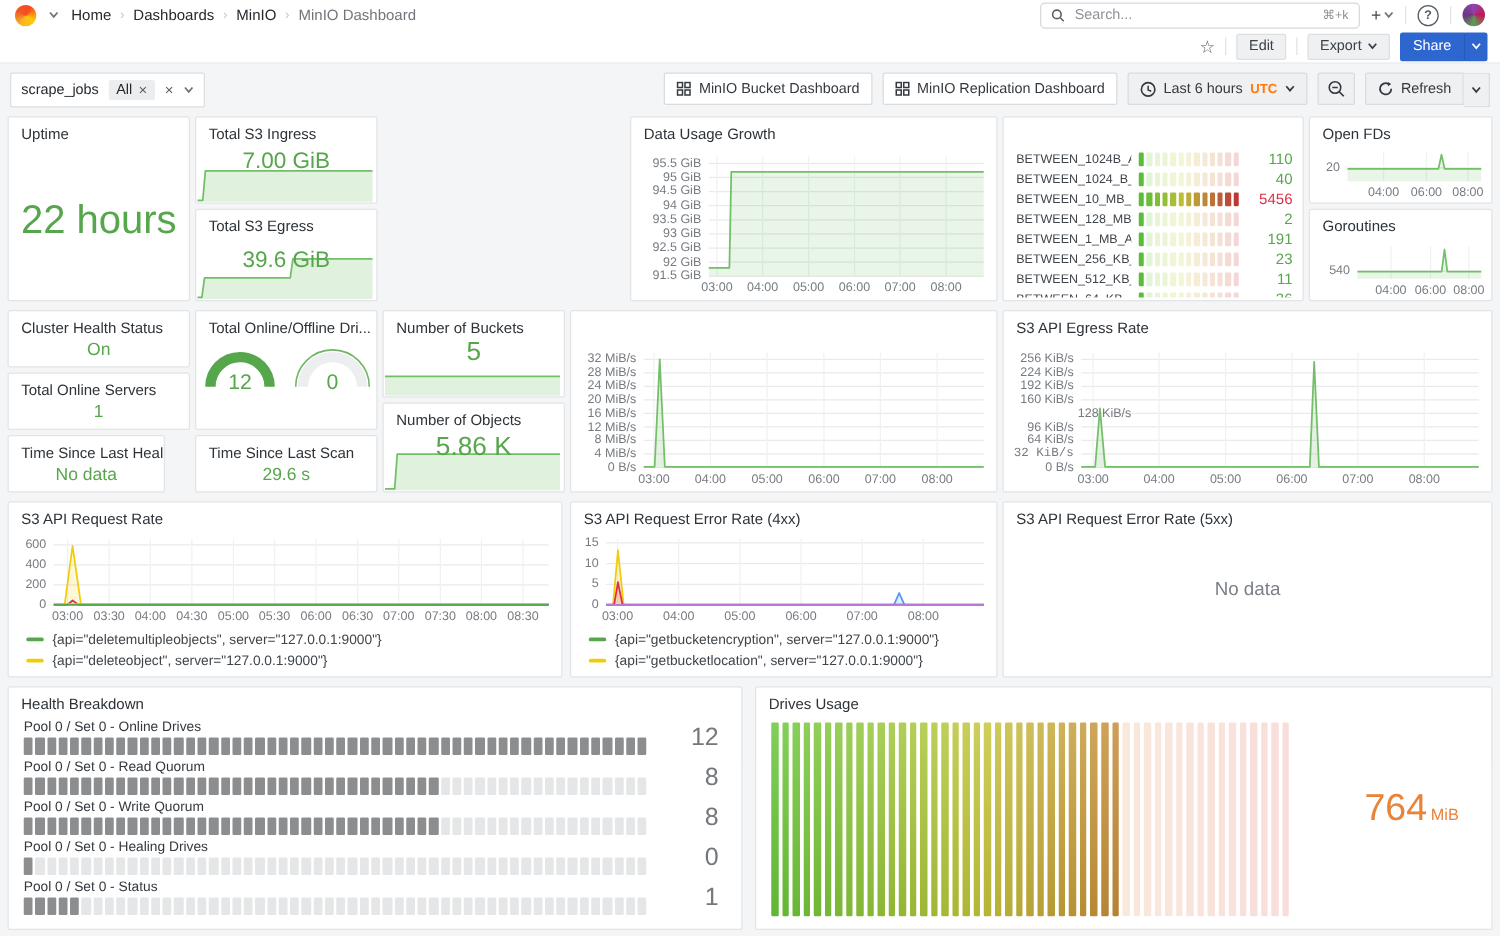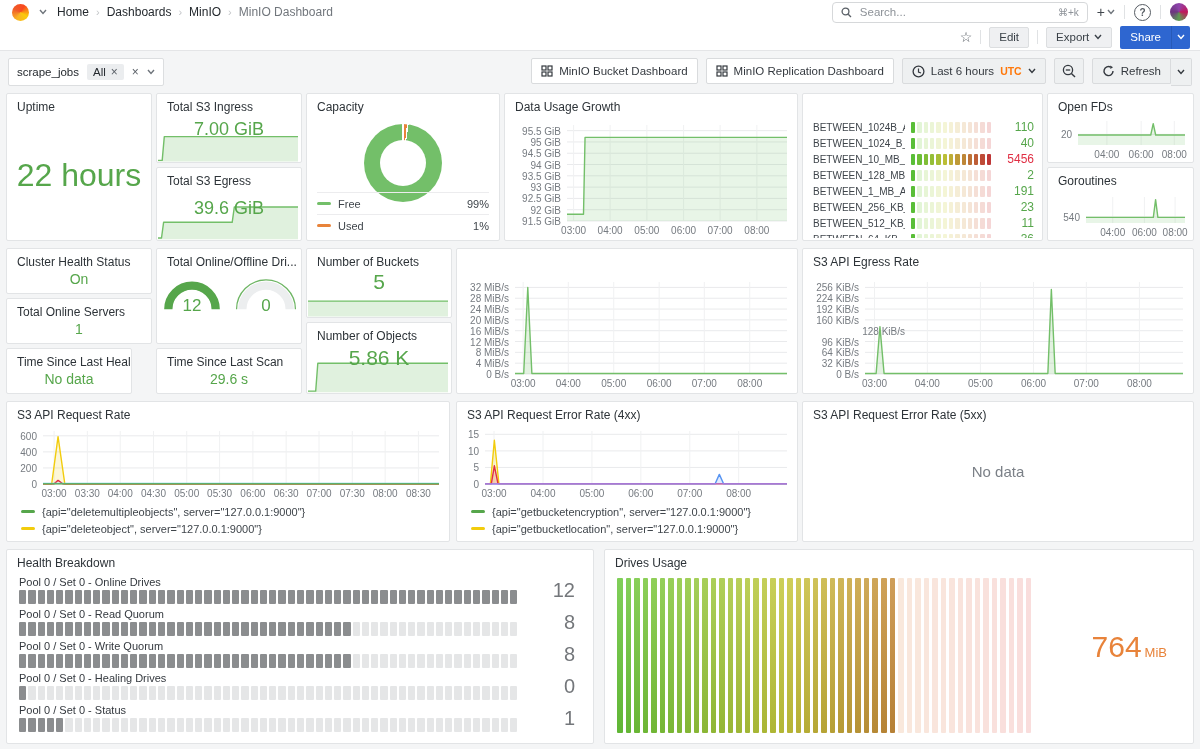--- a/index.html
+++ b/index.html
@@ -239,36 +239,20 @@
     <div class="spark" style="height: 60%; position: absolute;">
         <div class="ch-plot" style="inset: 3px 2px 0px 0px;">
           <svg viewBox="0 0 1000 1000" preserveAspectRatio="none" style="position: absolute; inset: 0px; width: 100%; height: 100%; overflow: visible;">
             <path d="M0 970 L25 970 L40 580.0000000000001 L530 580.0000000000001 L545 199.99999999999994 L1000 199.99999999999994 L 1000 1000 L 0 1000 Z" fill="rgba(115,191,105,0.22)" stroke="none"></path>
             <path d="M0 970 L25 970 L40 580.0000000000001 L530 580.0000000000001 L545 199.99999999999994 L1000 199.99999999999994 " fill="none" stroke="#73bf69" stroke-width="1.4" vector-effect="non-scaling-stroke" stroke-linejoin="round"></path>
           </svg>
         </div>
       </div>
   </div>
 
-  <div class="panel" style="left:306px;top:42px;width:194px;height:148px">
-    <div class="ptitle">Capacity</div>
-    <div class="donut"></div>
-    <div class="cap-lg">
-        <div class="lgrow">
-          <span class="dash" style="background: rgb(115, 191, 105);"></span>
-          <span>Free</span>
-          <span class="lgval">99%</span>
-        </div>
-        <div class="lgrow">
-          <span class="dash" style="background: rgb(232, 131, 58);"></span>
-          <span>Used</span>
-          <span class="lgval">1%</span>
-        </div>
-      </div>
-  </div>
 
   <div class="panel" style="left:504px;top:42px;width:294px;height:148px">
     <div class="ptitle">Data Usage Growth</div>
     <div class="chartbox" style="inset: 28px 8px 4px 10px; position: absolute;">
         <div class="ch-plot" style="inset: 3px 2px 15px 52px;">
           <svg viewBox="0 0 1000 1000" preserveAspectRatio="none" style="position: absolute; inset: 0px; width: 100%; height: 100%; overflow: visible;">
             <line x1="0" y1="58.8235294117647" x2="1000" y2="58.8235294117647" stroke="#e9eaec" vector-effect="non-scaling-stroke" stroke-width="1"></line>
             <line x1="0" y1="176.47058823529412" x2="1000" y2="176.47058823529412" stroke="#e9eaec" vector-effect="non-scaling-stroke" stroke-width="1"></line>
             <line x1="0" y1="294.11764705882354" x2="1000" y2="294.11764705882354" stroke="#e9eaec" vector-effect="non-scaling-stroke" stroke-width="1"></line>
             <line x1="0" y1="411.7647058823529" x2="1000" y2="411.7647058823529" stroke="#e9eaec" vector-effect="non-scaling-stroke" stroke-width="1"></line>
@@ -630,21 +614,21 @@
             <path d="M0 994.4852941176471 L35 994.4852941176471 L47 485.29411764705884 L60 994.4852941176471 L575 994.4852941176471 L586 80.88235294117648 L598 994.4852941176471 L1000 994.4852941176471 L 1000 1000 L 0 1000 Z" fill="rgba(115,191,105,0.2)" stroke="none"></path>
             <path d="M0 994.4852941176471 L35 994.4852941176471 L47 485.29411764705884 L60 994.4852941176471 L575 994.4852941176471 L586 80.88235294117648 L598 994.4852941176471 L1000 994.4852941176471 " fill="none" stroke="#73bf69" stroke-width="1.4" vector-effect="non-scaling-stroke" stroke-linejoin="round"></path>
           </svg>
           <div class="ch-ylab" style="top: 5.88235%;">256 KiB/s</div>
           <div class="ch-ylab" style="top: 17.6471%;">224 KiB/s</div>
           <div class="ch-ylab" style="top: 29.4118%;">192 KiB/s</div>
           <div class="ch-ylab" style="top: 41.1765%;">160 KiB/s</div>
           <div class="ch-ylab" style="top: 52.9412%; margin-left: 46px;">128 KiB/s</div>
           <div class="ch-ylab" style="top: 64.7059%;">96 KiB/s</div>
           <div class="ch-ylab" style="top: 76.4706%;">64 KiB/s</div>
-          <div class="ch-ylab" style="top: 88.2353%;">32 KiB/s</div>
+          <div class="ch-ylab" style="top: 88.2353%; font-family: Liberation Mono, monospace;">32 KiB/s</div>
           <div class="ch-ylab" style="top: 100%;">0 B/s</div>
           <div class="ch-xlab" style="left: 3%;">03:00</div>
           <div class="ch-xlab" style="left: 19.6%;">04:00</div>
           <div class="ch-xlab" style="left: 36.3%;">05:00</div>
           <div class="ch-xlab" style="left: 53%;">06:00</div>
           <div class="ch-xlab" style="left: 69.6%;">07:00</div>
           <div class="ch-xlab" style="left: 86.3%;">08:00</div>
         </div>
       </div>
   </div>

